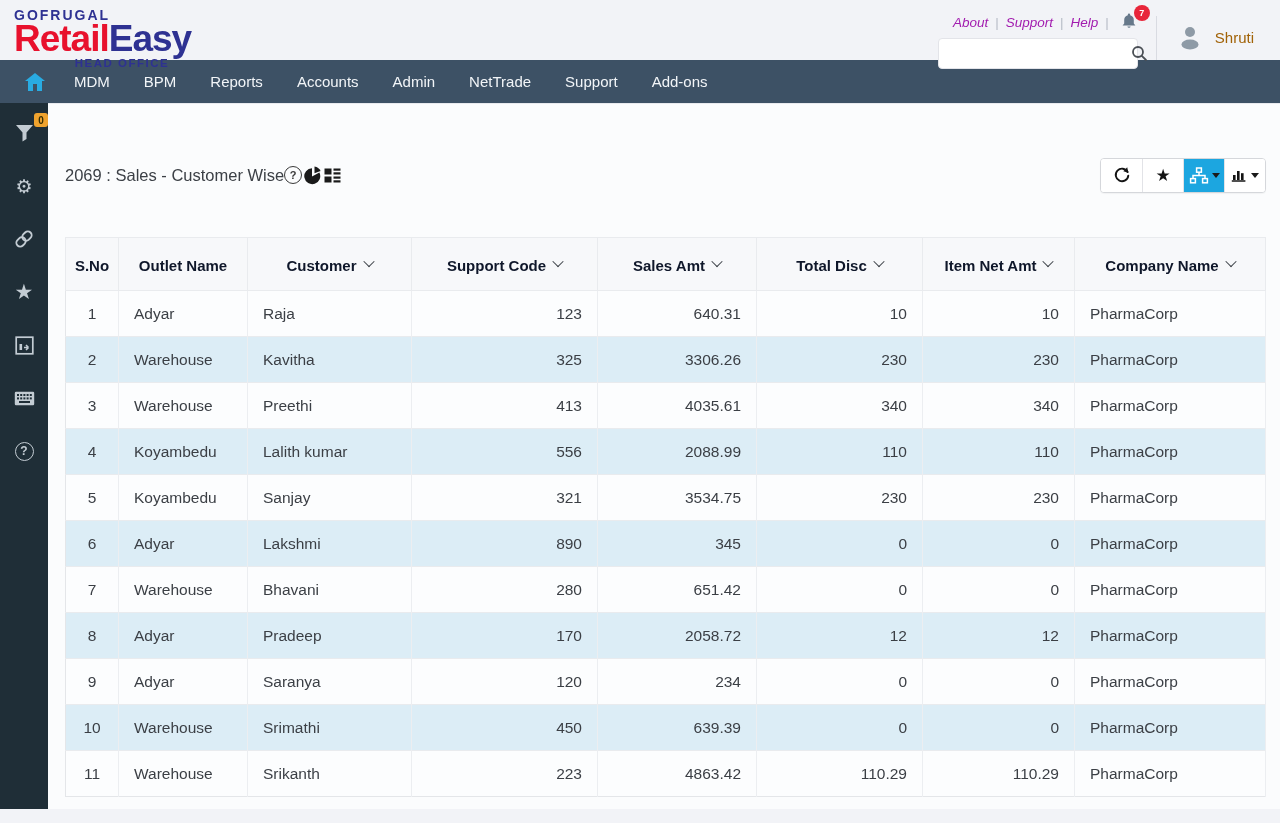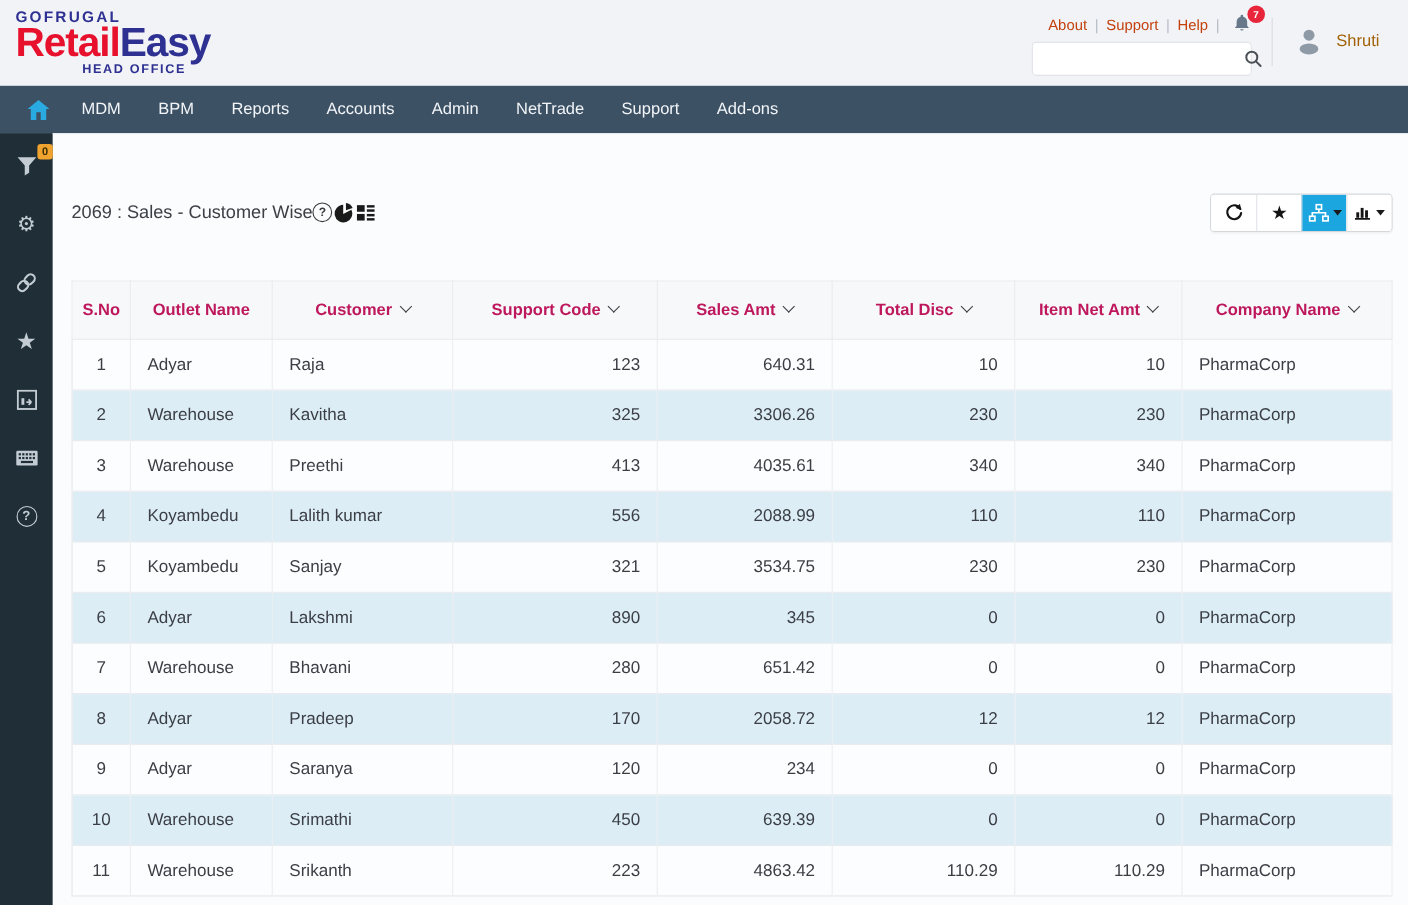--- a/index.html
+++ b/index.html
@@ -1,33 +1,33 @@
 <!DOCTYPE html>
 <html><head>
 <meta charset="utf-8">
 <style>
   * { margin:0; padding:0; box-sizing:border-box; }
   html,body { width:1280px; height:823px; overflow:hidden;
     font-family:"Liberation Sans", sans-serif; background:#f2f3f7; }
 
   
-  .top-header { height:78px; background:#f2f3f7; display:flex;
+  .top-header { height:60px; background:#f2f3f7; display:flex;
     justify-content:space-between; align-items:flex-start; padding:6px 26px 0 14px; }
   .logo-block { line-height:1; padding-top:2px; cursor:pointer; }
   .logo-top { font-size:14px; font-weight:bold; letter-spacing:2px; color:#2e3192; }
   .logo-main { font-size:37px; font-weight:bold; letter-spacing:-1px; margin-top:-2px; }
   .logo-main .red { color:#e8112d; }
   .logo-main .navy { color:#2e3192; }
   .logo-sub { font-size:11.5px; font-weight:bold; letter-spacing:1.5px; color:#2e3192;
     text-align:right; padding-right:22px; margin-top:1px; }
 
   .header-right { display:flex; align-items:flex-start; gap:18px; padding-top:6px; }
   .links-search { display:flex; flex-direction:column; align-items:flex-end; }
   .header-links { display:flex; align-items:center; gap:7px; font-size:13.5px; height:20px; }
-  .hlink { color:#c2410c; text-decoration:none; cursor:pointer; }
+  .hlink { color:#a21caf; text-decoration:none; cursor:pointer;font-style:italic; }
   .hsep { color:#b6bcc6; }
   .bell-wrap { position:relative; margin-left:4px; cursor:pointer; }
   .badge-red { position:absolute; top:-7px; right:-12px; background:#e8253a; color:#fff;
     min-width:16px; height:16px; border-radius:50%; font-size:9px; font-weight:bold;
     display:flex; align-items:center; justify-content:center; padding:0 3px; }
   .search-box { margin-top:6px; width:200px; height:31px; background:#fff;
     border:1px solid #e3e4e9; border-radius:4px; display:flex; align-items:center; }
   .search-box input { flex:1; border:none; outline:none; height:100%; padding:0 8px;
     font-size:13px; background:transparent; font-family:"Liberation Sans", sans-serif; }
   .search-box .mag { padding:0 8px 0 0; display:flex; cursor:pointer; }
@@ -75,21 +75,21 @@
   .tool-btn:first-child { border-left:none; }
   .tool-btn.active { background:#1ca6e0; }
   .tool-btn .star-glyph { font-size:17px; color:#141414; line-height:1; }
   .caret { width:0; height:0; border-left:4.5px solid transparent;
     border-right:4.5px solid transparent; border-top:5px solid #1a1a1a; }
 
   
   .report-table { margin-top:45px; border-collapse:collapse; table-layout:fixed;
     width:1200px; background:#fcfdfe; border:1px solid #e4e6e9; }
   .report-table th { height:53px; background:#f7f8fa; font-size:15px; font-weight:bold;
-    color:#be185d; text-align:center; border:1px solid #e9ebee; cursor:pointer; }
+    color:#0f172a; text-align:center; border:1px solid #e9ebee; cursor:pointer; }
   .report-table td { height:46px; font-size:15.5px; color:#3b3f45;
     border-right:1px solid #eceef1; border-top:1px solid #e9ebee; padding:0 15px; }
   .report-table tr.stripe td { background:#dcedf6; }
   .al-left { text-align:left; }
   .al-right { text-align:right; }
   .al-center { text-align:center; padding:0 4px !important; }
   .chev { display:inline-block; width:8px; height:8px; border-left:1.6px solid #3a3f45;
     border-bottom:1.6px solid #3a3f45; transform:rotate(-45deg) translate(1px,-1px);
     margin-left:8px; vertical-align:2px; }
   th .col-label { vertical-align:middle; }

